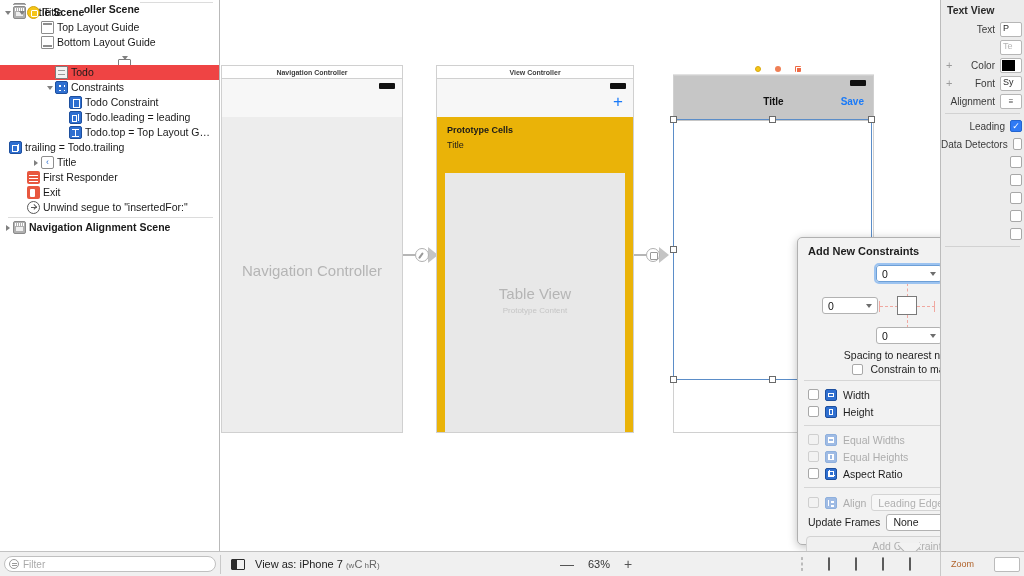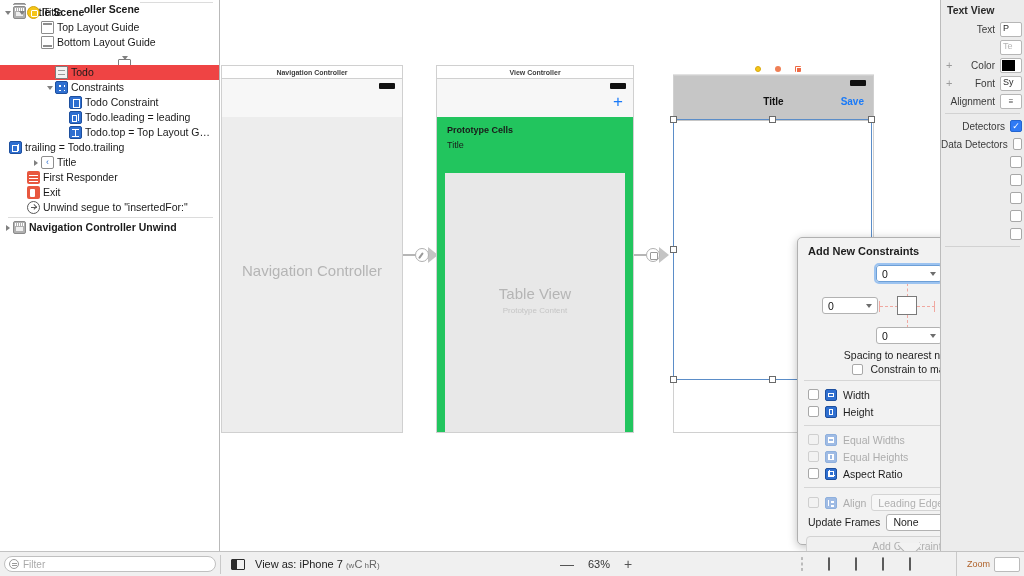--- a/index.html
+++ b/index.html
@@ -282,21 +282,21 @@
   .viewas-ic { width:14px;height:11px;border:1.6px solid #2b2b2b;border-radius:1px;position:relative;margin-right:10px;}
   .viewas-ic::after{content:"";position:absolute;left:0;top:0;width:5px;bottom:0;background:#2b2b2b;}
   .viewas-txt { font-size:11px; color:#222; }
   .viewas-txt .sub { font-size:8px; color:#666; }
   #zoomctl { position:absolute; left:560px; display:flex; align-items:center; gap:14px; font-size:11px; color:#333;}
   .zbtn { font-size:14px; color:#555; }
   #tools { position:absolute; right:100px; display:flex; align-items:center; gap:12px; }
   .tool { width:15px; height:13px; position:relative; }
   .tool.dim { opacity:0.35; }
   .tool-box { border:1.4px solid #5b5b5b; width:15px;height:12px; border-radius:1px;}
-  #zoomright { position:absolute; right:4px; display:flex; align-items:center; gap:4px;
+  #zoomright { position:absolute; right:4px; display:flex; align-items:center; gap:20px;
     border-left:1px solid #c9c9c9; height:25px; padding-left:10px; }
   .zoom-lbl { font-size:9px; color:#b0622a; }
   .zoom-field { width:26px;height:15px;background:#fff;border:1px solid #bbb;border-radius:2px;}
 </style>
 </head>
 <body>
 
 <div id="app">
 
   <div id="outline">
@@ -379,21 +379,21 @@
         </div>
         <div class="row" style="padding-left:18px;">
           <span class="tw"></span>
           <span class="ico ic-unwind"></span>
           <span class="lbl">Unwind segue to "insertedFor:"</span>
         </div>
         <div class="sep"></div>
         <div class="row scene" style="padding-left:4px;">
           <span class="tw closed"></span>
           <span class="ico ic-scene"></span>
-          <span class="lbl">Navigation Controller Unwind</span>
+          <span class="lbl">Navigation Alignment Scene</span>
         </div>
       </div>
   </div>
 
   <div id="canvas">
 
     <div class="scene" style="left:0px; top:65px; width:182px;">
       <div class="scene-title">Navigation Controller</div>
       <div class="scene-body" style="height:355px;">
         <div class="statusbar">
@@ -414,21 +414,21 @@
 
     <div class="scene" style="left:215px; top:65px; width:198px;">
       <div class="scene-title">View Controller</div>
       <div class="scene-body" style="height:355px;">
         <div class="statusbar">
           <div class="battery"></div>
         </div>
         <div class="navbar-blank" style="height:25px;">
           <div class="nav-plus">+</div>
         </div>
-        <div style="position:absolute;left:0;right:0;top:38px;bottom:0;background:#22c55e;">
+        <div style="position:absolute;left:0;right:0;top:38px;bottom:0;background:#eab308;">
           <div style="padding:8px 0 0 10px;font-size:9px;font-weight:bold;color:#1a1a1a;">Prototype Cells</div>
           <div style="padding:5px 0 0 10px;font-size:9px;color:#1a1a1a;">Title</div>
           <div style="position:absolute;left:8px;right:8px;top:56px;bottom:0;background:#e8e8e8;">
             <div class="placeholder-label" style="top:112px;">Table View</div>
             <div class="placeholder-sub" style="top:133px;">Prototype Content</div>
           </div>
         </div>
       </div>
     </div>
 
@@ -597,21 +597,21 @@
       <span class="ins-field">Sy</span>
     </div>
     <div class="ins-row" style="position:relative;">
       <span class="ins-lbl">Alignment</span>
       <span class="ins-bar">≡</span>
     </div>
 
     <div class="ins-sep"></div>
 
     <div class="ins-row" style="position:relative;">
-      <span class="ins-lbl">Detectors</span>
+      <span class="ins-lbl">Leading</span>
       <span class="ins-cb on"></span>
     </div>
     <div class="ins-row" style="position:relative;">
       <span class="ins-lbl">Data Detectors</span>
       <span class="ins-cb"></span>
     </div>
     <div class="ins-row" style="position:relative;">
       <span class="ins-lbl"></span>
       <span class="ins-cb"></span>
     </div>

